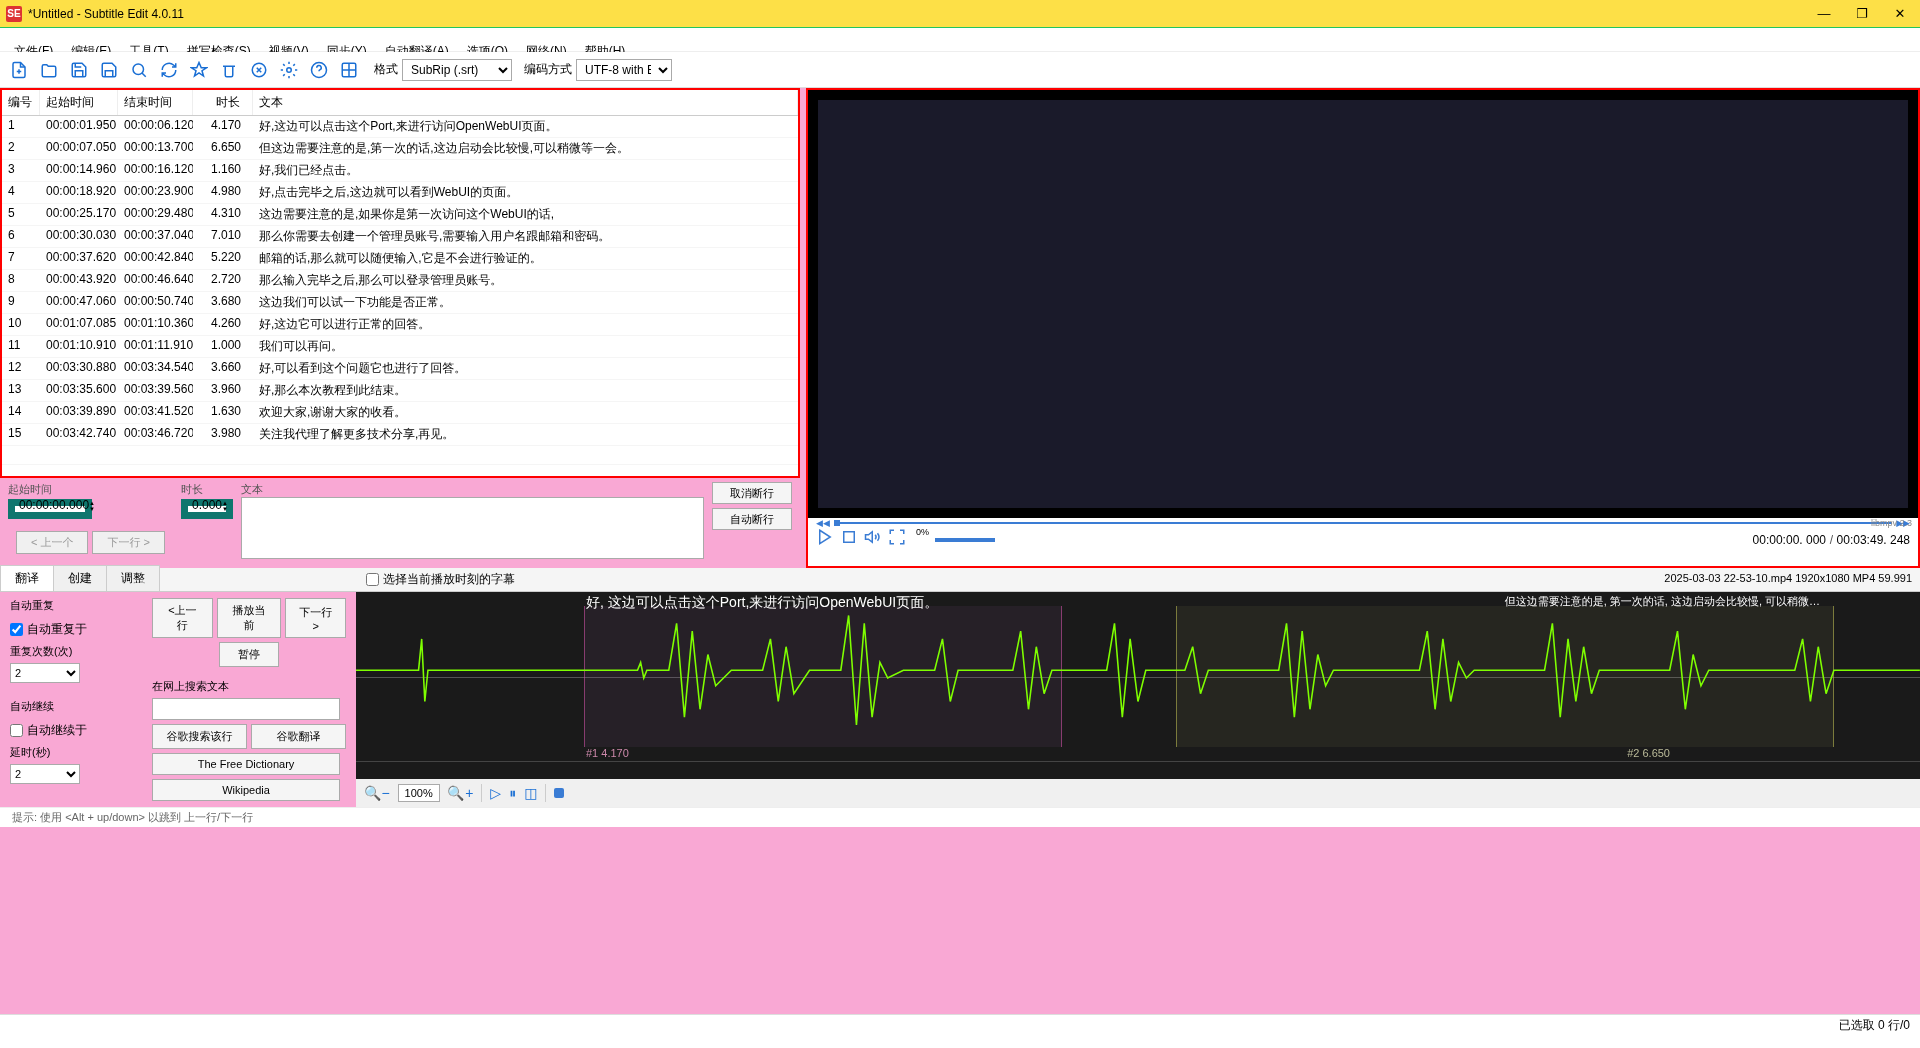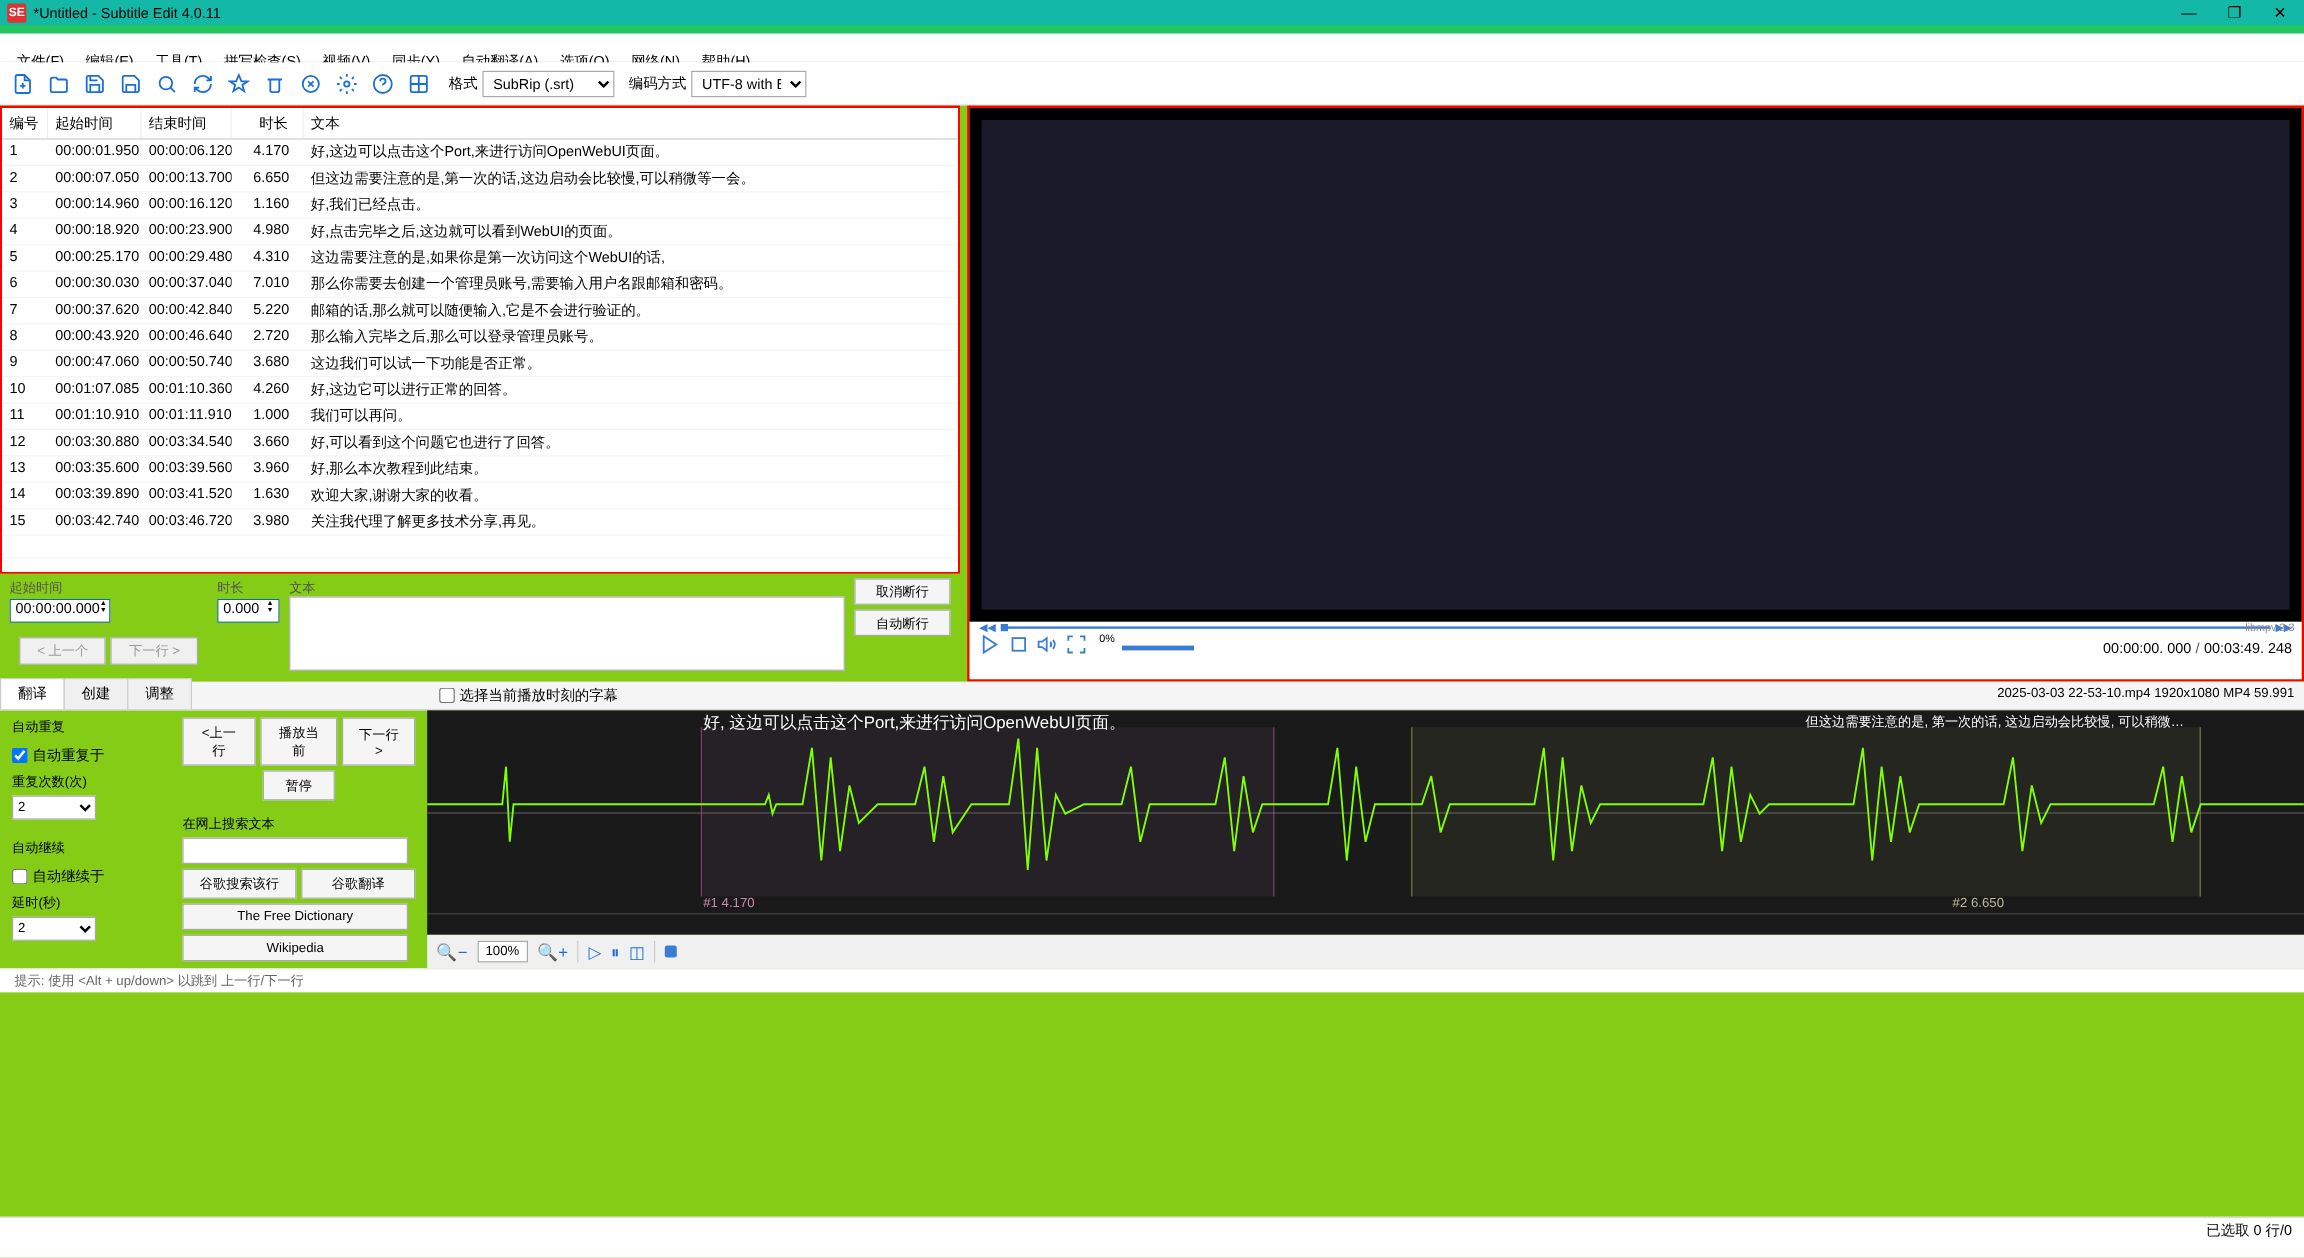--- a/index.html
+++ b/index.html
@@ -1,45 +1,45 @@
 <!DOCTYPE html>
 <html><head>
 <meta charset="utf-8">
 <style>
 * { margin: 0; padding: 0; box-sizing: border-box; font-family: "Microsoft YaHei", "Segoe UI", sans-serif; font-size: 12px; }
 body { background: #f0f0f0; width: 1920px; height: 1048px; overflow: hidden; display: flex; flex-direction: column; }
-.titlebar { background: #14b8a6; height: 28px; display: flex; align-items: center; padding: 0 6px; border-bottom: 7px solid #22c55e; }
+.titlebar { background: #fde047; height: 28px; display: flex; align-items: center; padding: 0 6px; border-bottom: 1px solid #22c55e; }
 .titlebar .app-icon { width: 16px; height: 16px; background: #d33; color: #fff; display: flex; align-items: center; justify-content: center; font-size: 10px; font-weight: bold; border-radius: 2px; margin-right: 6px; }
 .titlebar .title { flex: 1; font-size: 12px; }
 .titlebar .win-controls { display: flex; gap: 14px; margin-right: 2px; }
 .titlebar .win-controls span { width: 24px; text-align: center; cursor: pointer; font-size: 13px; }
 .menubar { background: #fff; height: 24px; display: flex; align-items: center; padding-left: 6px; gap: 2px; border-bottom: 1px solid #eee; }
 .menubar .menu-item { padding: 2px 8px; cursor: pointer; margin-top: 24px; }
 .toolbar { background: #fff; height: 36px; display: flex; align-items: center; padding: 0 6px; gap: 4px; border-bottom: 1px solid #ddd; }
 .toolbar .tool-icon { width: 26px; height: 26px; border: 1px solid transparent; border-radius: 3px; display: flex; align-items: center; justify-content: center; cursor: pointer; color: #1a6fd4; }
 .toolbar .tool-icon svg { width: 18px; height: 18px; }
 .toolbar .format-label { margin-left: 8px; font-size: 12px; }
 .toolbar select { height: 22px; border: 1px solid #aaa; font-size: 12px; padding: 0 4px; background: #fff; }
-.main-area { flex: 1; display: flex; flex-direction: column; background: #84cc16; }
+.main-area { flex: 1; display: flex; flex-direction: column; background: #f9a8d4; }
 .upper-split { display: flex; height: 480px; }
 .left-panel { width: 800px; display: flex; flex-direction: column; }
 .subtitle-grid { border: 2px solid red; flex: 1; overflow: auto; background: #fff; }
 .grid-header { display: flex; background: #fff; border-bottom: 1px solid #ccc; }
 .grid-header div { padding: 4px 6px; border-right: 1px solid #eee; font-size: 12px; }
 .grid-row { display: flex; border-bottom: 1px solid #f5f5f5; }
 .grid-row div { padding: 2px 6px; font-size: 12px; white-space: nowrap; overflow: hidden; }
 .col-num { width: 38px; }
 .col-start { width: 78px; }
 .col-end { width: 75px; }
 .col-dur { width: 60px; text-align: right; padding-right: 12px !important; }
 .col-text { flex: 1; }
 .edit-area { display: flex; height: 90px; padding: 4px 8px; gap: 8px; align-items: flex-start; }
 .edit-col { display: flex; flex-direction: column; gap: 2px; }
 .edit-col label { font-size: 11px; color: #555; }
-.spinner { border: 1px solid #0f766e; height: 20px; display: flex; align-items: flex-start; padding: 0 4px; background: #fff; font-size: 11px; width: 84px; justify-content: space-between; }
+.spinner { border: 7px solid #0f766e; height: 20px; display: flex; align-items: flex-end; padding: 0 4px; background: #fff; font-size: 11px; width: 84px; justify-content: space-between; }
 .spinner .arrows { display: flex; flex-direction: column; font-size: 6px; line-height: 6px; }
 .text-edit { flex: 1; }
 .text-edit label { display: block; font-size: 11px; color: #555; }
 .text-edit .textarea-wrap { border: 1px solid #aaa; height: 62px; background: #fff; }
 .edit-buttons { display: flex; flex-direction: column; gap: 4px; width: 80px; }
 .edit-buttons button { height: 22px; border: 1px solid #aaa; background: #f5f5f5; font-size: 11px; cursor: pointer; }
 .edit-nav { display: flex; gap: 4px; padding: 4px 8px; }
 .edit-nav button { padding: 3px 14px; border: 1px solid #aaa; background: #f0f0f0; font-size: 11px; cursor: pointer; color: #999; }
 .right-panel { flex: 1; border: 2px solid red; display: flex; flex-direction: column; margin-left: 6px; }
 .video-display { flex: 1; background: #000; position: relative; }

